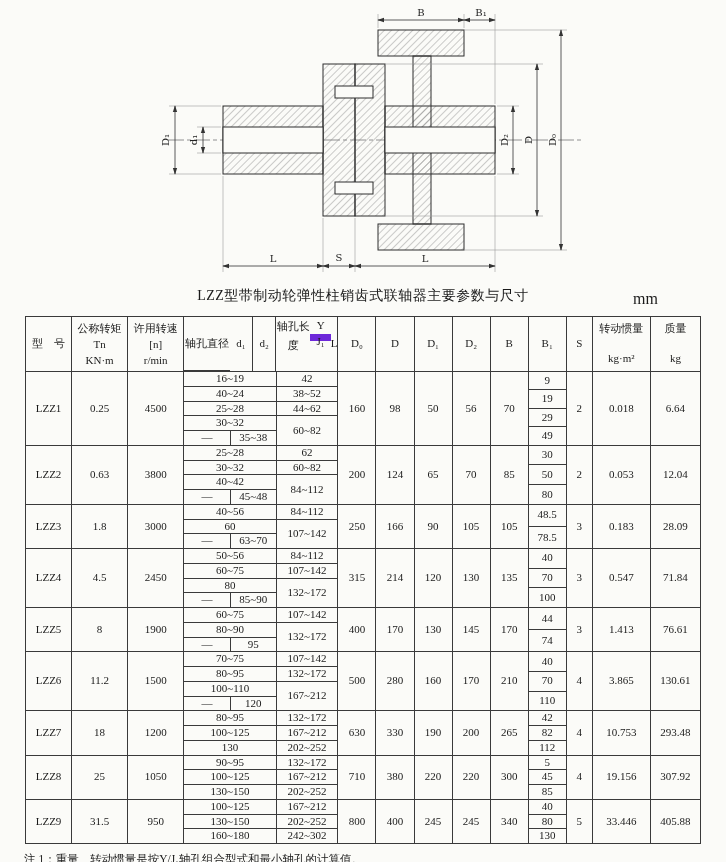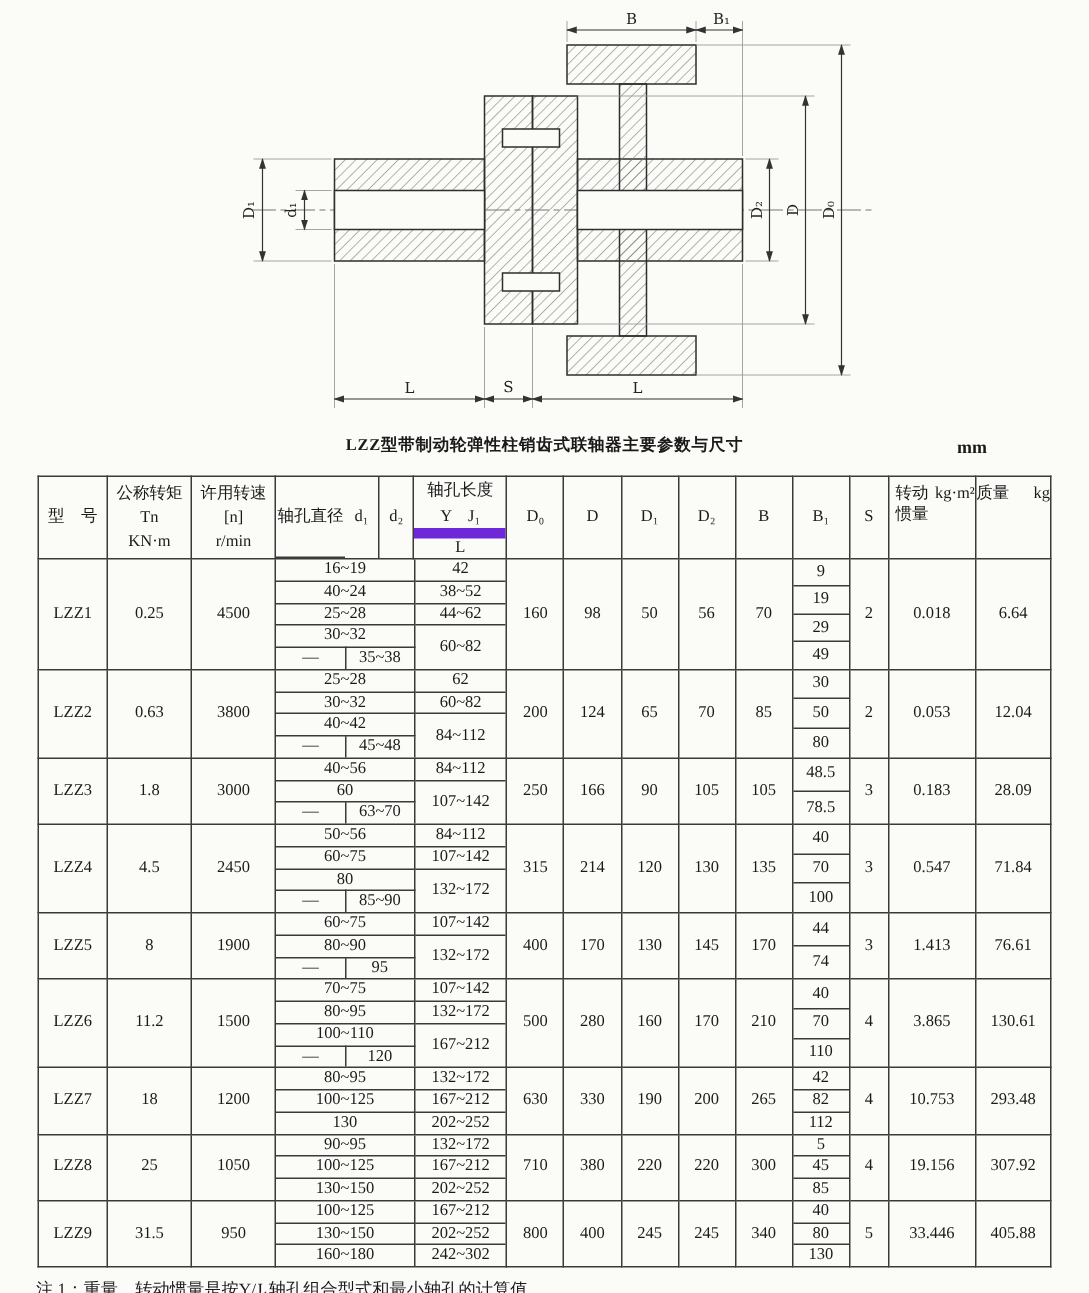--- a/index.html
+++ b/index.html
@@ -1,35 +1,35 @@
 <!DOCTYPE html>
 <html><head>
 <meta charset="utf-8">
 <style>
   html,body{margin:0;padding:0}
   body{width:726px;height:862px;background:#fbfbf8;font-family:"Liberation Serif","DejaVu Serif",serif;color:#1a1a1a}
   .page{width:726px;height:862px;overflow:hidden;padding-top:4px}
   .drawing-wrap{width:500px;margin:0 auto}
   .title-row{position:relative;height:22px;margin:6px 0 8px;text-align:center}
-  .doc-title{font-size:11px;font-weight:700;letter-spacing:.5px}
-  .unit-label{position:absolute;right:68px;top:4px;font-size:12px;font-weight:700}
+  .doc-title{font-size:14px;font-weight:400;letter-spacing:.5px}
+  .unit-label{position:absolute;right:68px;top:4px;font-size:16px;font-weight:400}
   table.main{border-collapse:collapse;table-layout:fixed;width:676px;margin:0 auto;background:#fbfbf8}
   table.main th,table.main td{border:1px solid #3a3a3a;font-size:11px;font-weight:400;text-align:center;vertical-align:middle;padding:0;line-height:1.25}
   table.main thead th{height:54px}
   .st div{line-height:16px}
   .hd-nest{display:flex;flex-direction:row;height:54px}
   .hd-top{flex:1;display:flex;align-items:center;justify-content:center;border-bottom:1px solid #3a3a3a}
   .hd-bottom{flex:1;display:flex}
   .hd-bottom>div{flex:1;display:flex;align-items:center;justify-content:center}
   .hd-bottom>div:first-child{border-right:1px solid #3a3a3a}
-  .hd-len{display:flex;flex-direction:column;height:54px}
+  .hd-len{display:flex;flex-direction:row;height:54px}
   .hd-len .t{height:18px;line-height:19px}
   .hd-len .m{height:17px;line-height:16px;border-bottom:7px solid #6d28d9}
   .hd-len .b{flex:1;display:flex;align-items:center;justify-content:center}
-  .two-row{display:flex;justify-content:space-between;height:44px;padding:4px 0}
+  .two-row{display:flex;flex-direction:column;justify-content:space-between;height:44px;padding:4px 0}
   td.nest{padding:0;vertical-align:top}
   table.inner{border-collapse:collapse;table-layout:fixed;width:100%}
   table.inner td{border:none;border-right:1px solid #3a3a3a;border-bottom:1px solid #3a3a3a;height:13px;font-size:11px;text-align:center;vertical-align:middle;padding:0}
   table.inner td.lc{border-right:none}
   table.inner td.nb{border-bottom:none}
   table.inner tr:last-child>td{border-bottom:none}
   col.cd{width:46px}
   td.b1cell{position:relative;padding:0}
   .b1{position:absolute;top:0;left:0;right:0;bottom:0;display:flex;flex-direction:column}
   .b1>div{flex:1;display:flex;align-items:center;justify-content:center;border-bottom:1px solid #3a3a3a;font-size:11px}

